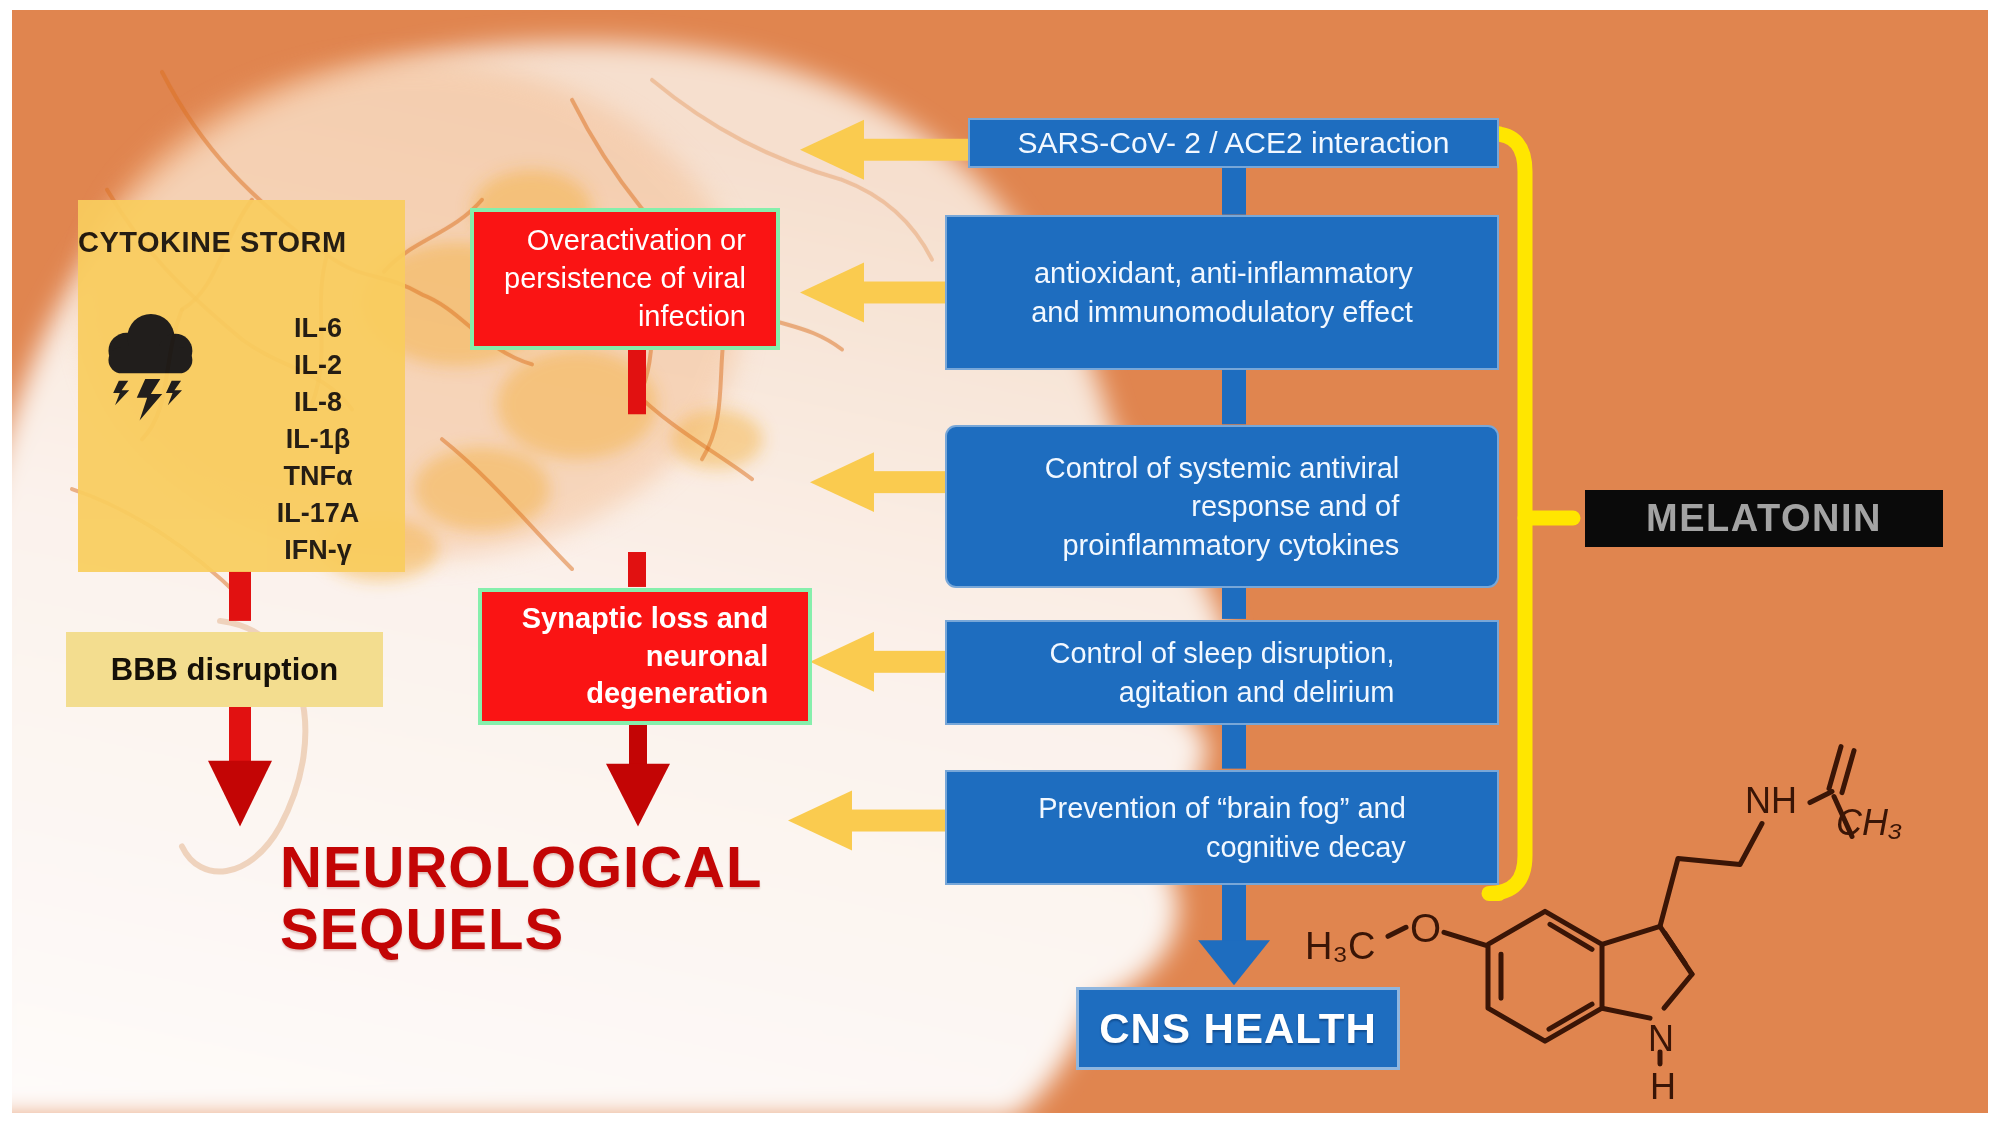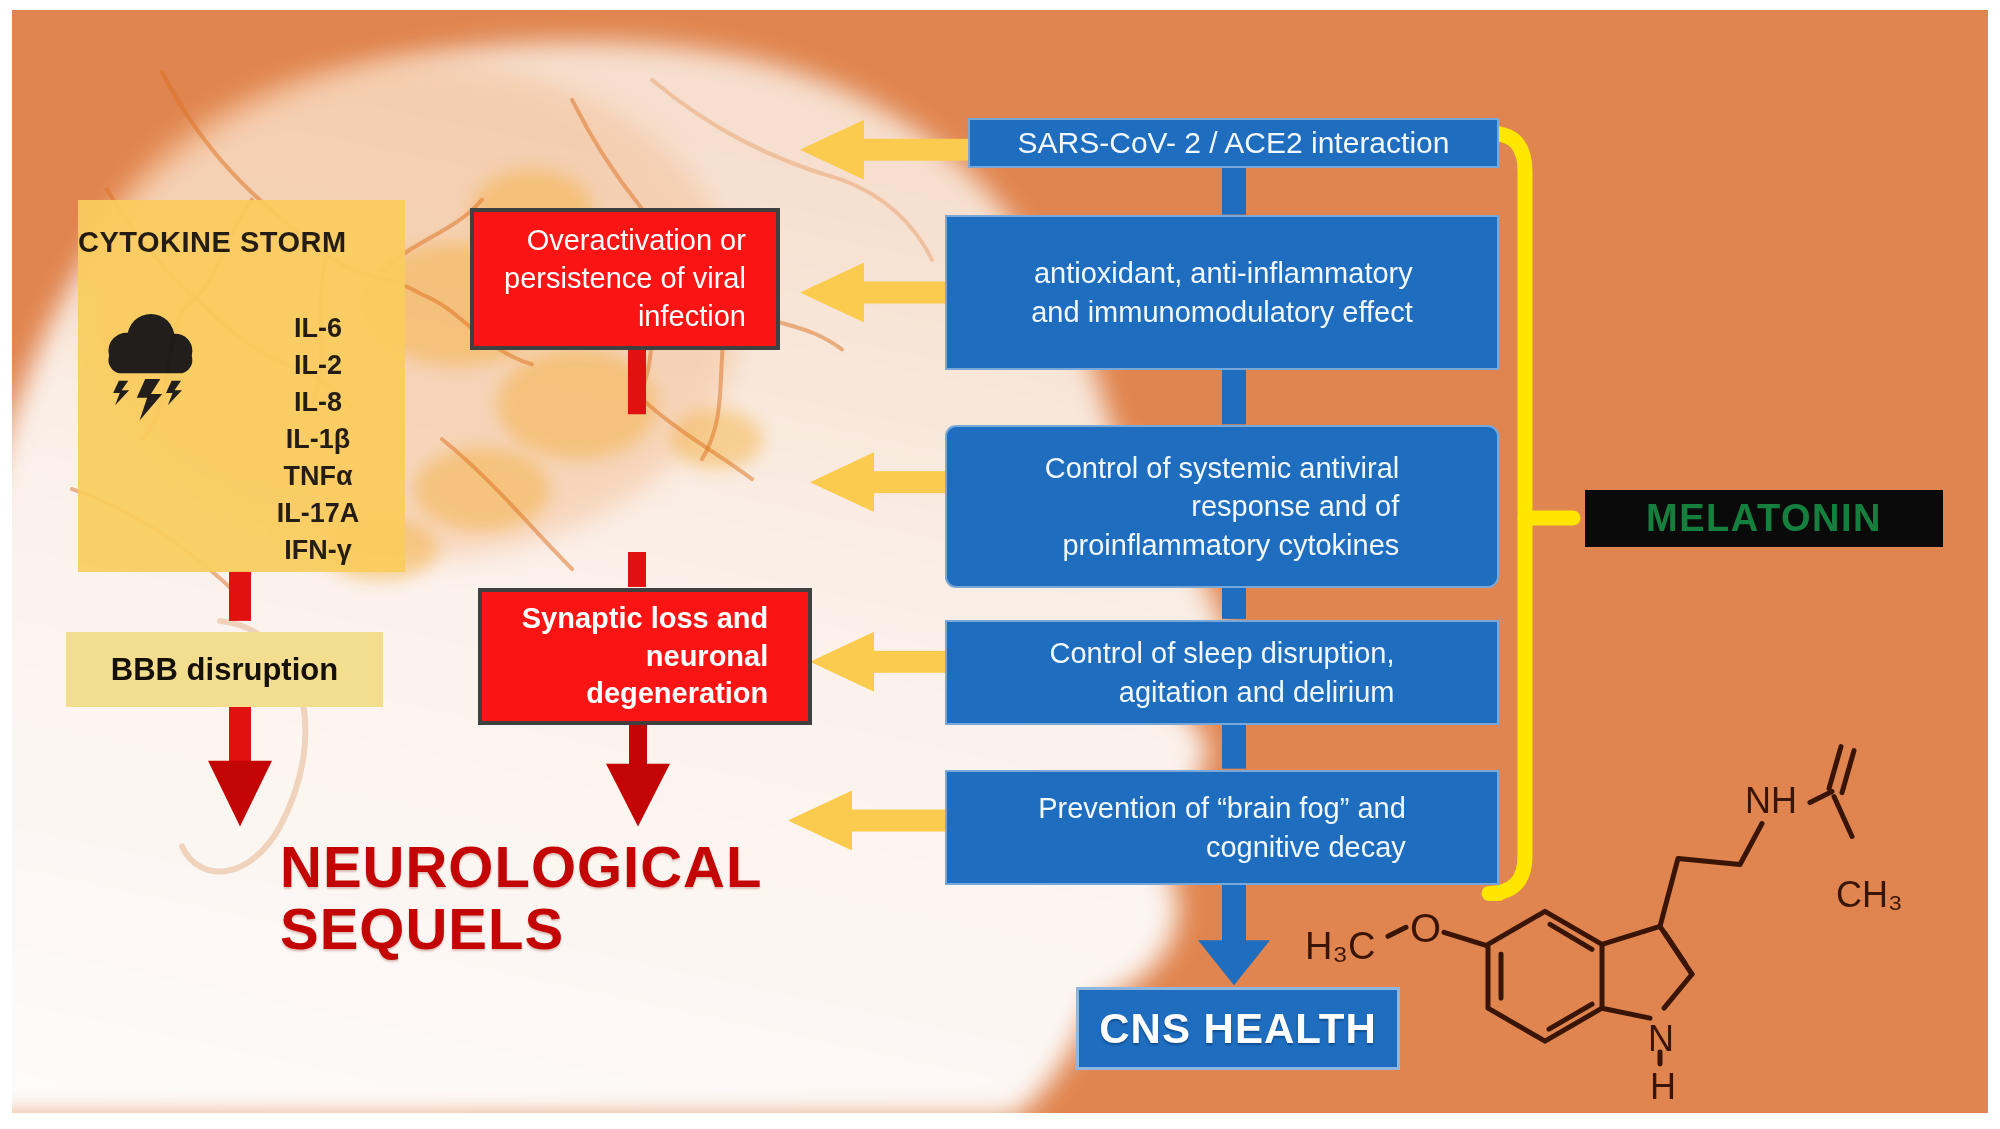--- a/index.html
+++ b/index.html
@@ -13,29 +13,29 @@
   .ear{fill:none;stroke:#EBC7AB;stroke-width:6;opacity:.75;stroke-linecap:round;}
   .bond{fill:none;stroke:var(--molecule_brown,#3A1506);stroke-width:5;stroke-linecap:round;stroke-linejoin:round;}
   .yarrow{fill:var(--arrow_yellow,#FACB4F);}
   .bluelink{fill:var(--box_blue,#1E6DBF);}
   .redlink{fill:#E11111;}
   .darkred{fill:var(--dark_red,#C30505);}
   .bracket{fill:none;stroke:var(--bracket_yellow,#FFE600);stroke-width:15;stroke-linecap:round;stroke-linejoin:round;}
 
   .box{position:absolute;display:flex;align-items:center;justify-content:center;text-align:right;white-space:pre-line;box-sizing:border-box;}
   .bluebox{background:var(--box_blue,#1E6DBF);border:2px solid rgba(255,255,255,.4);color:#F2F8FF;font-size:29px;line-height:1.33;}
-  .redbox{background:var(--box_red,#FA1414);border:4px solid #404040;color:#ffffff;font-size:29px;line-height:1.3;}
+  .redbox{background:var(--box_red,#FA1414);border:4px solid #86efac;color:#ffffff;font-size:29px;line-height:1.3;}
   .storm{position:absolute;left:66px;top:190px;width:327px;height:372px;background:var(--storm_yellow,#F9CD5E);opacity:.93;}
   .storm-title{position:absolute;left:0;top:26px;width:100%;text-align:left;font-weight:700;color:#151008;font-size:29px;letter-spacing:.5px;}
   .cyto-list{position:absolute;left:150px;top:110px;width:180px;text-align:center;font-weight:700;color:#151008;font-size:27px;line-height:37px;}
   .storm-icon{position:absolute;left:12px;top:96px;width:118px;height:132px;}
   .bbbbox{left:54px;top:622px;width:317px;height:75px;background:var(--bbb_yellow,#F3DD8F);color:#151008;font-weight:700;font-size:31px;}
   .neuro{position:absolute;left:268px;top:826px;color:var(--dark_red,#C50A0A);font-weight:800;font-size:58px;line-height:62px;letter-spacing:1px;white-space:pre-line;text-shadow:0 2px 2px rgba(120,30,20,.25);}
   .cnsbox{left:1064px;top:977px;width:324px;height:83px;background:var(--box_blue,#1E6DBF);border:3px solid rgba(255,255,255,.5);color:#ffffff;font-weight:700;font-size:42px;letter-spacing:1px;text-shadow:0 2px 2px rgba(0,40,90,.45);}
-  .melbox{left:1573px;top:480px;width:358px;height:57px;background:var(--melatonin_black,#0A0A0A);color:#15803d;font-weight:700;font-size:38px;letter-spacing:1.5px;}
+  .melbox{left:1573px;top:480px;width:358px;height:57px;background:var(--melatonin_black,#0A0A0A);color:#a3a3a3;font-weight:700;font-size:38px;letter-spacing:1.5px;}
   .mol-label{position:absolute;color:var(--molecule_brown,#3A1506);font-size:36px;font-weight:400;white-space:nowrap;}
 </style>
 </head>
 <body>
 
 <div class="frame">
 <div class="canvas">
 
   <svg class="layer" viewBox="0 0 1976 1105" preserveAspectRatio="none">
     <defs>
@@ -184,18 +184,18 @@
 cognitive decay</div>
 
   <div class="box cnsbox">CNS HEALTH</div>
 
   <div class="box melbox">MELATONIN</div>
 
   <div class="mol-label" style="left:1293px;top:915px;font-size:38px;">H₃C</div>
   <div class="mol-label" style="left:1398px;top:896px;font-size:40px;">O</div>
   <div class="mol-label" style="left:1733px;top:770px;">NH</div>
   <div class="mol-label" style="left:1818px;top:694px;font-size:40px;"></div>
-  <div class="mol-label" style="left:1824px;top:864px;">CH₃</div>
+  <div class="mol-label" style="left:1824px;top:792px;font-style:italic;">CH₃</div>
   <div class="mol-label" style="left:1636px;top:1008px;">N</div>
   <div class="mol-label" style="left:1638px;top:1056px;">H</div>
 
 </div>
 </div>
 
 </body></html>

